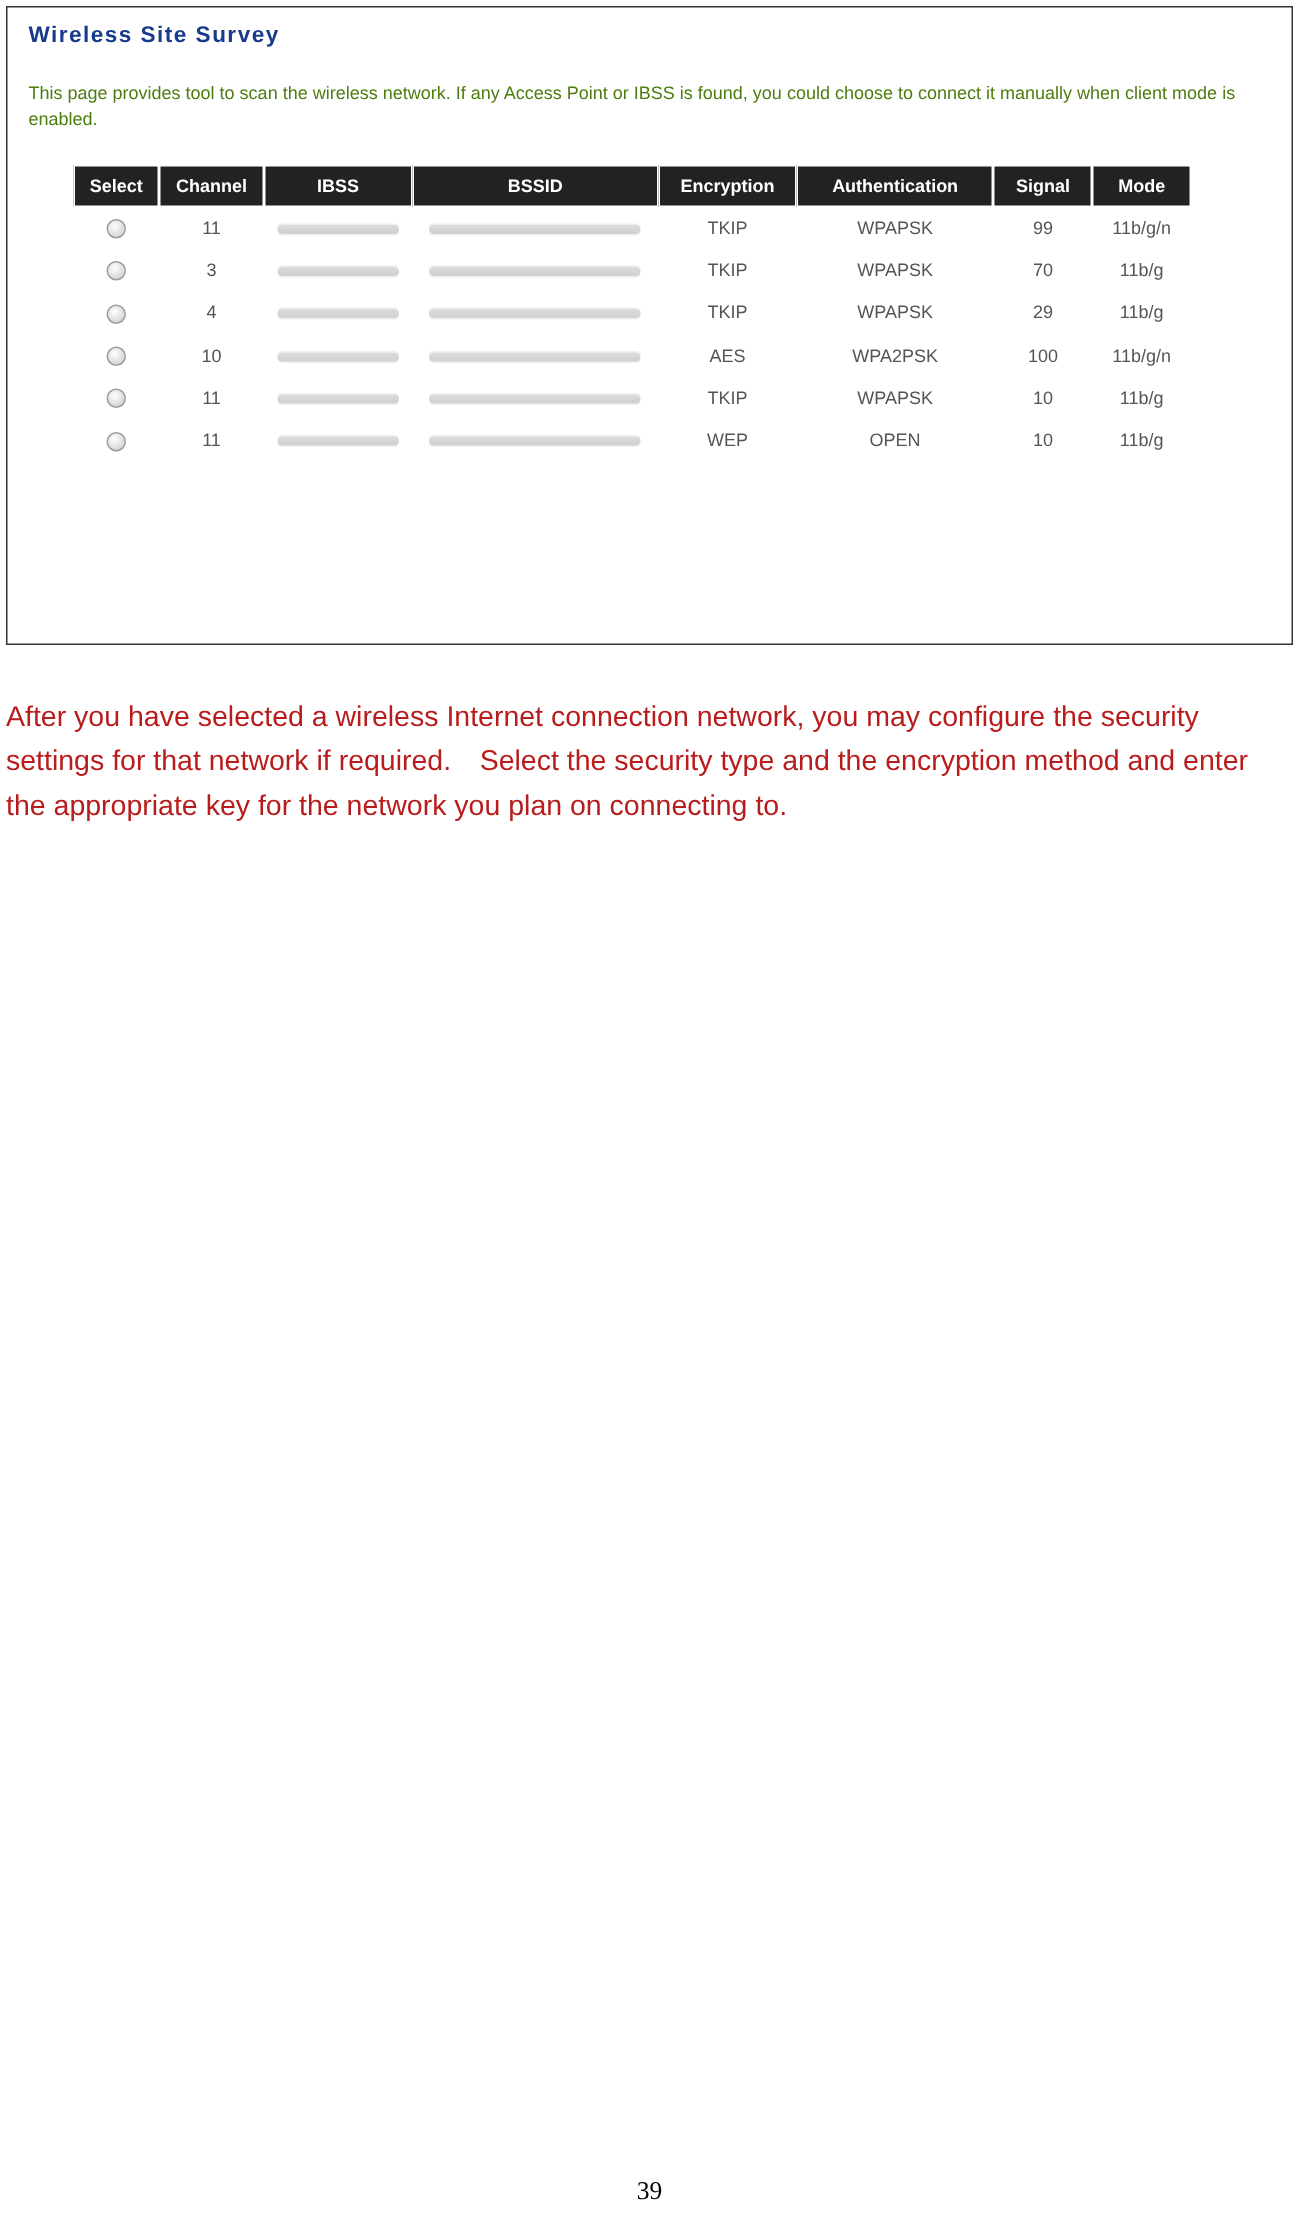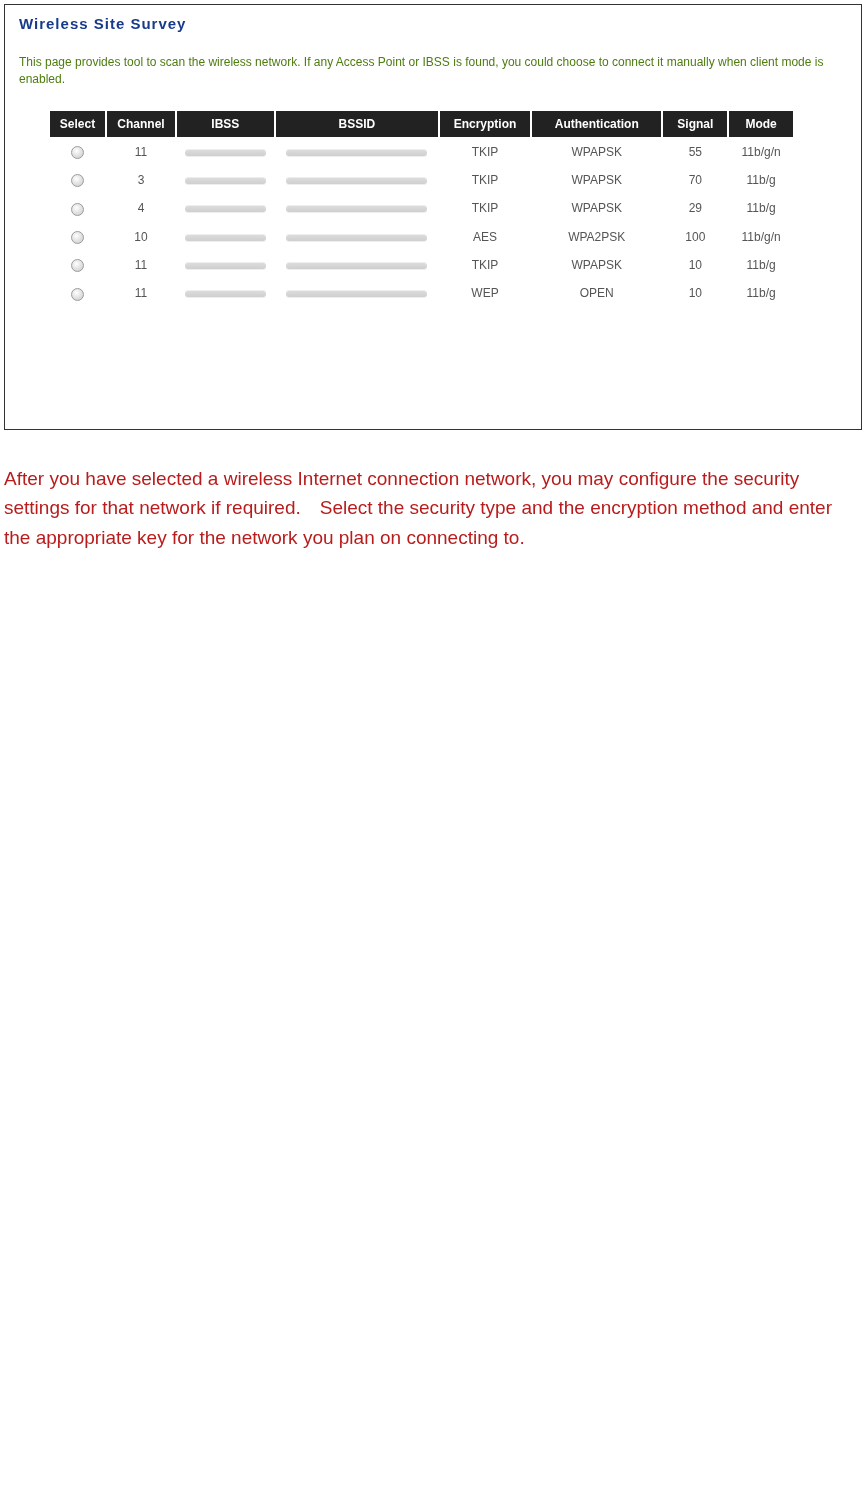--- a/index.html
+++ b/index.html
@@ -159,21 +159,21 @@
             </tr>
           </thead>
           <tbody>
             <tr>
               <td class="radio-cell"><span class="radio-dot"></span></td>
               <td>11</td>
               <td><span class="blur-bar"></span></td>
               <td><span class="blur-bar"></span></td>
               <td>TKIP</td>
               <td>WPAPSK</td>
-              <td>55</td>
+              <td>99</td>
               <td>11b/g/n</td>
             </tr>
             <tr>
               <td class="radio-cell"><span class="radio-dot"></span></td>
               <td>3</td>
               <td><span class="blur-bar"></span></td>
               <td><span class="blur-bar"></span></td>
               <td>TKIP</td>
               <td>WPAPSK</td>
               <td>70</td>
@@ -223,14 +223,15 @@
         </table>
 
       </div>
     </div>
   </div>
 
   <div class="body-text">
     <p class="body-para">After you have selected a wireless Internet connection network, you may configure the security settings for that network if required. Select the security type and the encryption method and enter the appropriate key for the network you plan on connecting to.</p>
   </div>
 
+  <div class="page-num">39</div>
 
 </div>
 
 </body></html>

